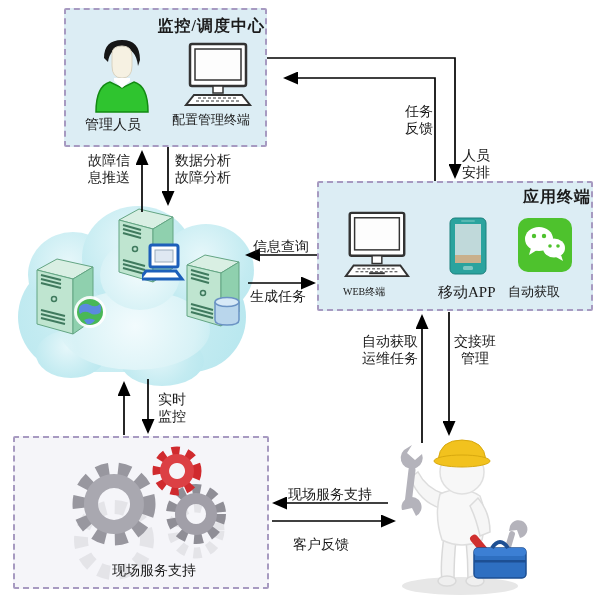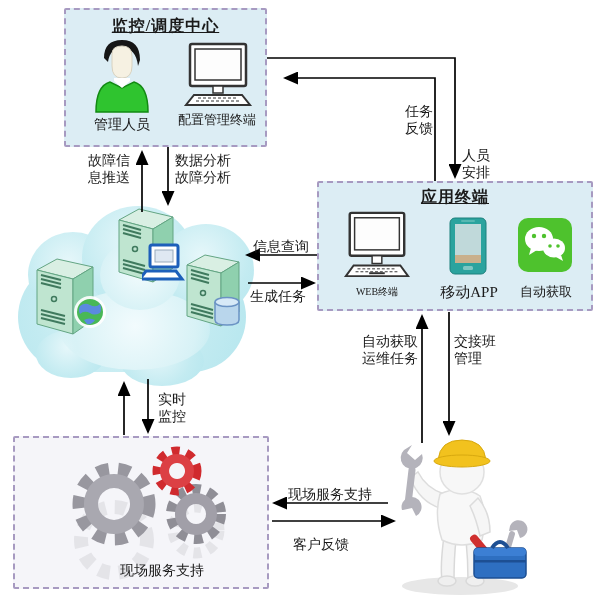--- a/index.html
+++ b/index.html
@@ -1,22 +1,22 @@
 <!DOCTYPE html>
 <html><head>
 <meta charset="utf-8">
 <style>
   html,body{margin:0;padding:0;}
   body{width:600px;height:600px;position:relative;background:#ffffff;
        font-family:"Liberation Serif","DejaVu Serif",serif;color:#1a1a1a;overflow:hidden;}
   .box{position:absolute;border:2px dashed #a79ac1;background:#dcedf4;box-sizing:border-box;border-radius:2px;}
-  .box-title{position:absolute;width:100%;text-align:center;font-weight:bold;font-size:16px;letter-spacing:1px;text-decoration:underline;}
+  .box-title{position:absolute;width:100%;text-align:right;font-weight:bold;font-size:16px;letter-spacing:1px;}
   .lbl{position:absolute;font-size:14px;line-height:16px;white-space:nowrap;}
-  .lbl.center{text-align:center;}
-  .edge-lbl{position:absolute;font-size:14px;line-height:17px;text-align:left;white-space:nowrap;z-index:7;font-family:Liberation Serif, serif;}
+  .lbl.center{text-align:left;}
+  .edge-lbl{position:absolute;font-size:14px;line-height:17px;text-align:center;white-space:nowrap;z-index:7;font-family:Liberation Serif, serif;}
   .icon{position:absolute;}
   svg{display:block;}
   #arrows{position:absolute;left:0;top:0;z-index:6;pointer-events:none;}
   
   .cloud-part{position:absolute;border-radius:50%;background:radial-gradient(circle at 45% 35%, #e6f7fa 0%, #c3ebf1 60%, #b5e6ee 100%);}
   .cloud-hi{position:absolute;border-radius:50%;background:radial-gradient(circle at 50% 45%, #f2fbfd 0%, #d8f2f6 70%, rgba(216,242,246,0) 100%);}
 </style>
 </head>
 <body>
 

